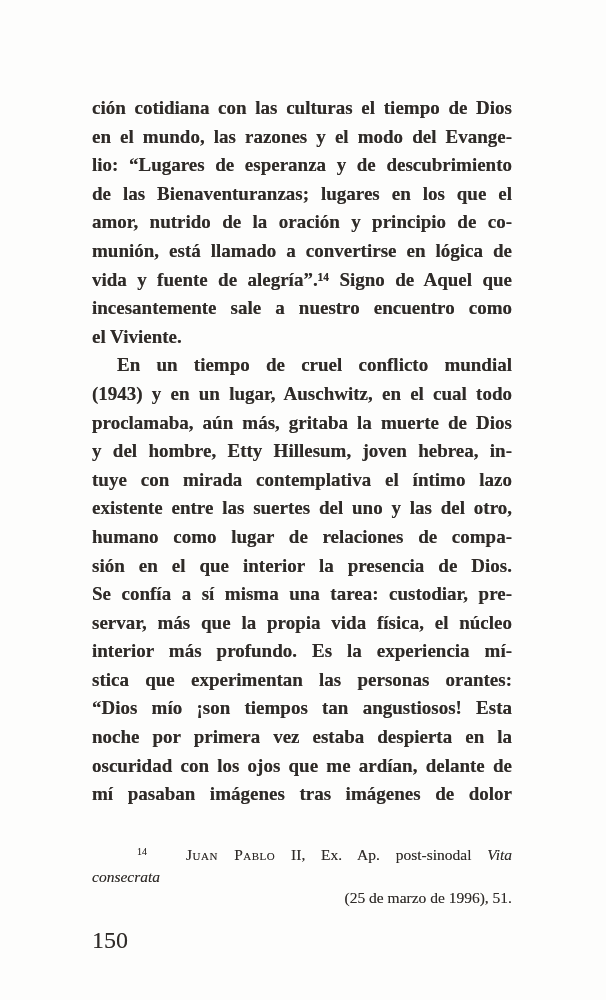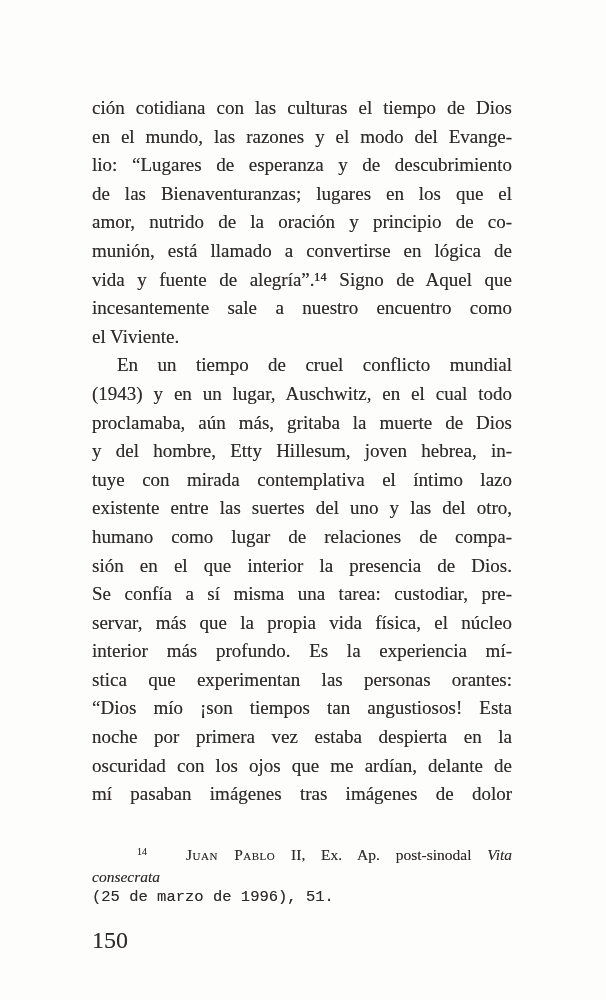--- a/index.html
+++ b/index.html
@@ -21,20 +21,21 @@
     left: 92px;
     top: 94px;
     width: 420px;
     font-size: 19px;
     line-height: 28.6px;
     text-shadow: 0 0 0.5px rgba(47, 43, 40, 0.55);
   }
   .para .line {
     text-align: justify;
     text-align-last: justify;
+    font-weight: bold;
   }
   .para.last-left .line:last-child {
     text-align-last: left;
   }
   .para.indent-first .line:first-child {
     text-indent: 25px;
   }
   .footnote {
     position: absolute;
     left: 92px;
@@ -57,22 +58,21 @@
   }
   .smallcaps {
     font-variant: small-caps;
     letter-spacing: 0.5px;
     margin-left: 36px;
   }
   .italic {
     font-style: italic;
   }
   .fn-line2 {
-    text-align: left;
-    font-family: Liberation Mono, monospace;
+    text-align: right;
   }
   .page-number {
     position: absolute;
     left: 92px;
     top: 928px;
     font-size: 24px;
     line-height: 24px;
     text-shadow: 0 0 0.5px rgba(47, 43, 40, 0.5);
   }
 </style>

